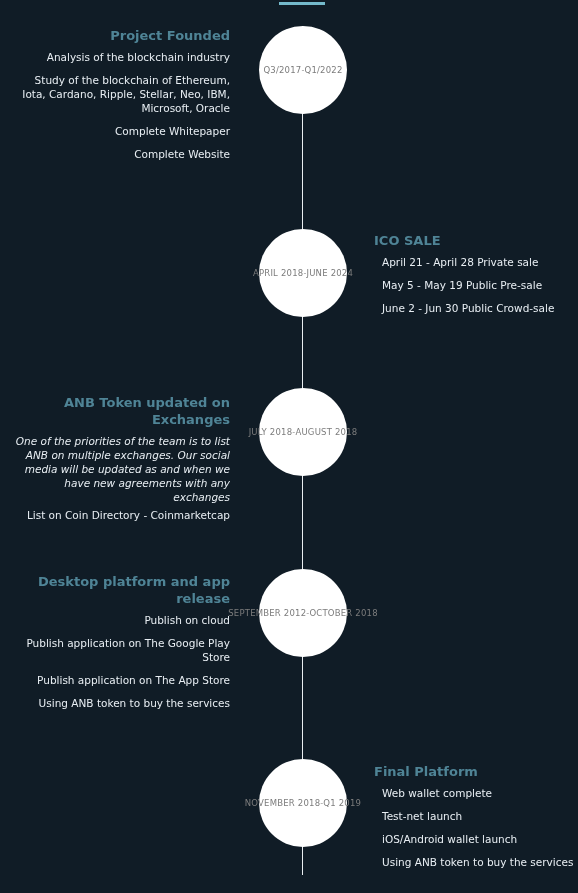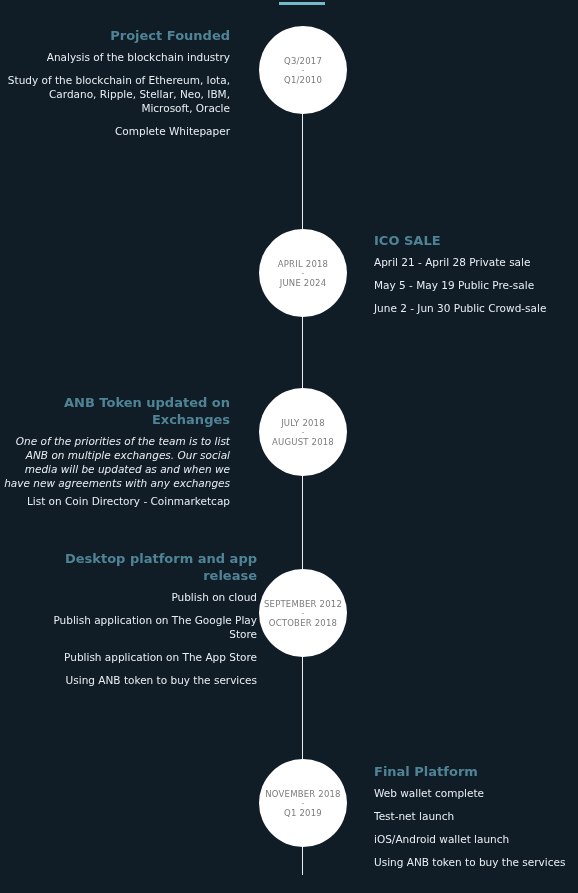--- a/index.html
+++ b/index.html
@@ -44,21 +44,21 @@
   
   .node {
     position: absolute;
     left: 259px;
     width: 88px;
     height: 88px;
     border-radius: 50%;
     background: #ffffff;
     box-sizing: border-box;
     display: flex;
-    flex-direction: column;
+    flex-direction: row;
     align-items: center;
     justify-content: center;
     z-index: 2;
   }
   .node-line {
     font-size: 8.5px;
     line-height: 12px;
     color: #7c7c7c;
     font-family: "DejaVu Sans", sans-serif;
     letter-spacing: 0.2px;
@@ -93,44 +93,45 @@
     color: #4f8496;
     margin: 0 0 6px 0;
     font-weight: bold;
     font-family: "DejaVu Sans", sans-serif;
   }
 
   .item {
     font-size: 10.5px;
     line-height: 14px;
     color: #e8eef3;
-    margin: 0 0 9px 0;
+    margin: 0 0 9px 8px;
     font-family: "DejaVu Sans", sans-serif;
   }
   .item:last-child { margin-bottom: 0; }
   .item.tight { margin-bottom: 4px; font-style: italic; }
 </style>
 </head>
 <body>
 
 <div id="roadmap">
 
   <div class="accent-bar"></div>
   <div class="spine"></div>
 
   <div class="node" style="top:26px;">
     <div class="node-line">Q3/2017</div>
     <div class="node-line node-sep">-</div>
-    <div class="node-line">Q1/2010</div>
+    <div class="node-line">Q1/2022</div>
   </div>
   <div class="block left" style="top:27px;">
     <div class="block-title">Project Founded</div>
     <div class="item">Analysis of the blockchain industry</div>
     <div class="item">Study of the blockchain of Ethereum, Iota, Cardano, Ripple, Stellar, Neo, IBM, Microsoft, Oracle</div>
     <div class="item">Complete Whitepaper</div>
+    <div class="item">Complete Website</div>
   </div>
 
   <div class="node" style="top:229px;">
     <div class="node-line">APRIL 2018</div>
     <div class="node-line node-sep">-</div>
     <div class="node-line">JUNE 2024</div>
   </div>
   <div class="block right" style="top:232px;">
     <div class="block-title">ICO SALE</div>
     <div class="item">April 21 - April 28 Private sale</div>
@@ -147,21 +148,21 @@
     <div class="block-title">ANB Token updated on Exchanges</div>
     <div class="item tight">One of the priorities of the team is to list ANB on multiple exchanges. Our social media will be updated as and when we have new agreements with any exchanges</div>
     <div class="item">List on Coin Directory - Coinmarketcap</div>
   </div>
 
   <div class="node" style="top:569px;">
     <div class="node-line">SEPTEMBER 2012</div>
     <div class="node-line node-sep">-</div>
     <div class="node-line">OCTOBER 2018</div>
   </div>
-  <div class="block left" style="top:550px;padding-left:27px;">
+  <div class="block left" style="top:573px;">
     <div class="block-title">Desktop platform and app release</div>
     <div class="item">Publish on cloud</div>
     <div class="item">Publish application on The Google Play Store</div>
     <div class="item">Publish application on The App Store</div>
     <div class="item">Using ANB token to buy the services</div>
   </div>
 
   <div class="node" style="top:759px;">
     <div class="node-line">NOVEMBER 2018</div>
     <div class="node-line node-sep">-</div>

